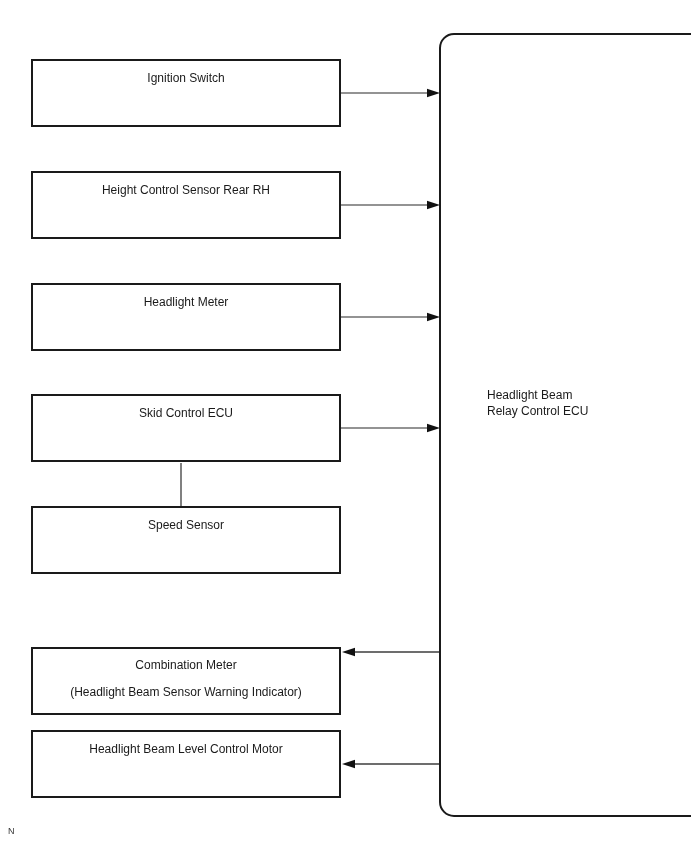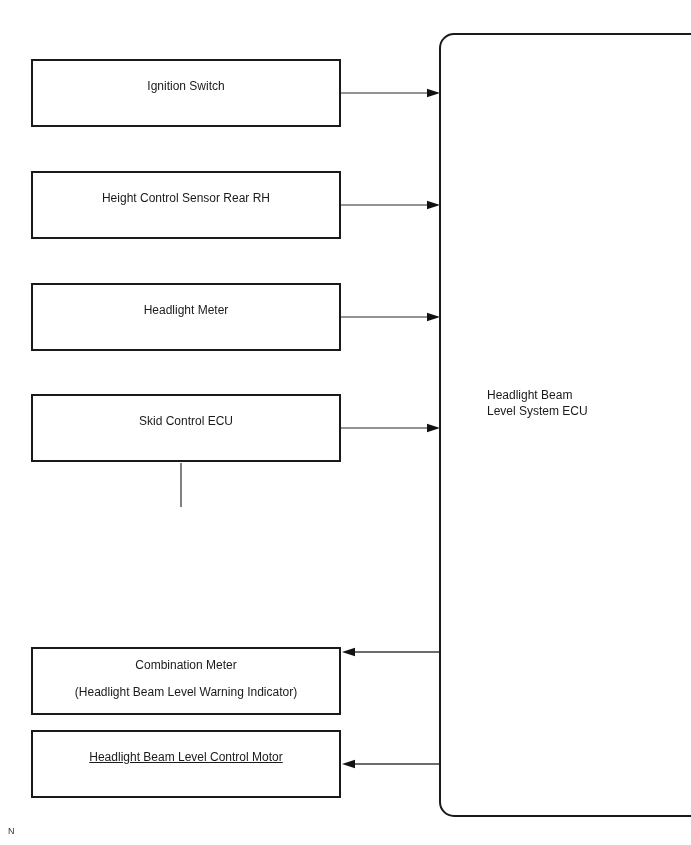--- a/index.html
+++ b/index.html
@@ -34,36 +34,36 @@
     position: absolute;
     left: 31px;
     width: 310px;
     height: 68px;
     border: 2px solid #1a1a1a;
     box-sizing: border-box;
     background: #ffffff;
     text-align: center;
     font-size: 12px;
     line-height: 14px;
-    padding-top: 18px;
+    padding-top: 10px;
   }
   .node.two-line {
     padding-top: 9px;
   }
   .node .sublabel {
     display: block;
     margin-top: 13px;
   }
   .node-1 { top: 59px; }
   .node-2 { top: 171px; }
   .node-3 { top: 283px; }
   .node-4 { top: 394px; text-align: center; }
   .node-5 { top: 506px; }
   .node-6 { top: 647px; }
-  .node-7 { top: 730px; text-decoration: underline; }
+  .node-7 { top: 730px; }
   .ecu {
     position: absolute;
     left: 439px;
     top: 33px;
     width: 272px;
     height: 784px;
     border: 2px solid #1a1a1a;
     border-radius: 15px;
     box-sizing: border-box;
     background: #ffffff;
@@ -134,32 +134,35 @@
   </div>
 
   <div class="node node-3">
     <span>Headlight Meter</span>
   </div>
 
   <div class="node node-4">
     <span>Skid Control ECU</span>
   </div>
 
+  <div class="node node-5">
+    <span>Speed Sensor</span>
+  </div>
 
   <div class="node node-6 two-line">
     <span>Combination Meter</span>
-    <span class="sublabel">(Headlight Beam Level Warning Indicator)</span>
+    <span class="sublabel">(Headlight Beam Sensor Warning Indicator)</span>
   </div>
 
   <div class="node node-7">
     <span>Headlight Beam Level Control Motor</span>
   </div>
 
   <div class="ecu">
     <div class="ecu-label">
       <span>Headlight Beam</span>
-      <span>Level System ECU</span>
+      <span>Relay Control ECU</span>
     </div>
   </div>
 
   <div class="page-marker">N</div>
 
 </div>
 
 </body></html>

